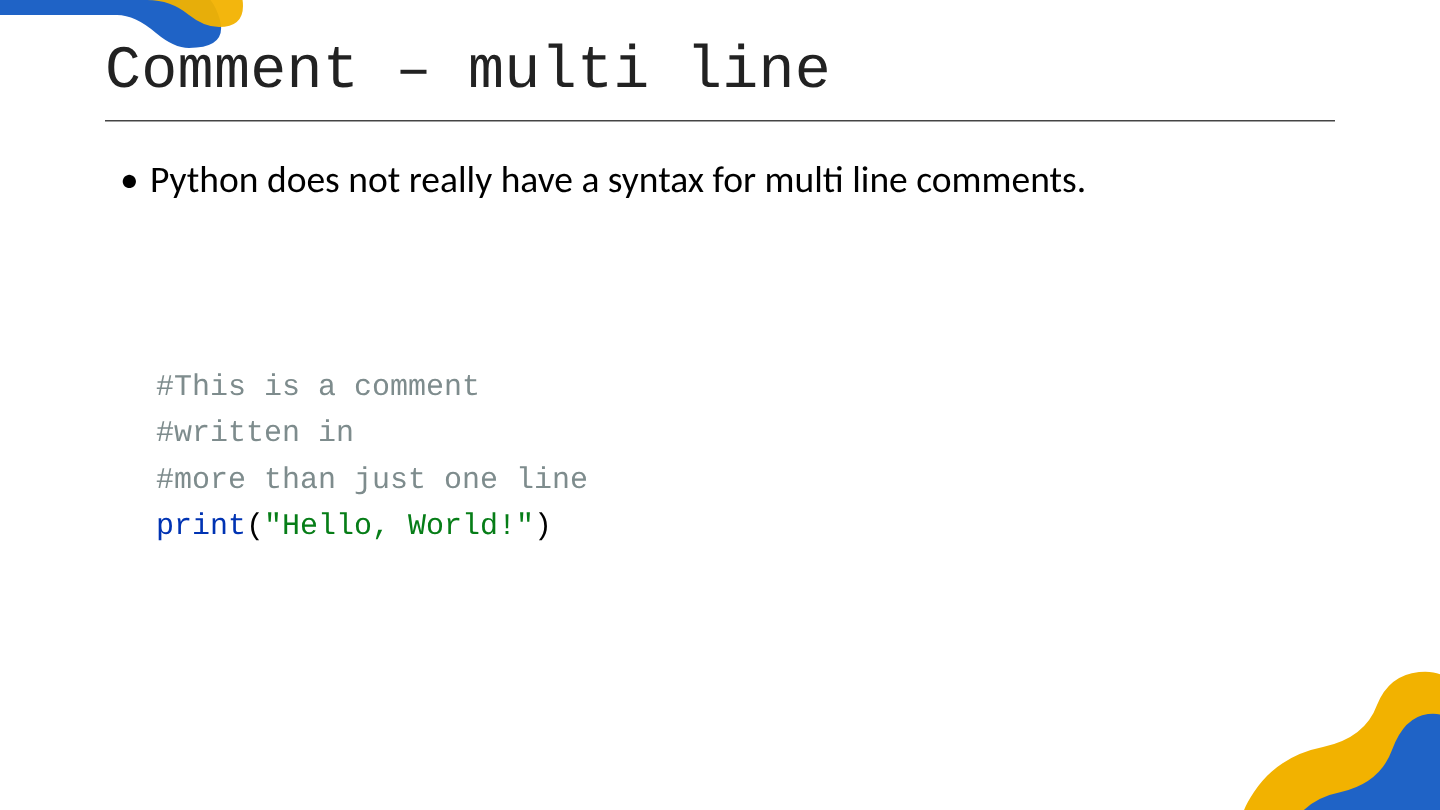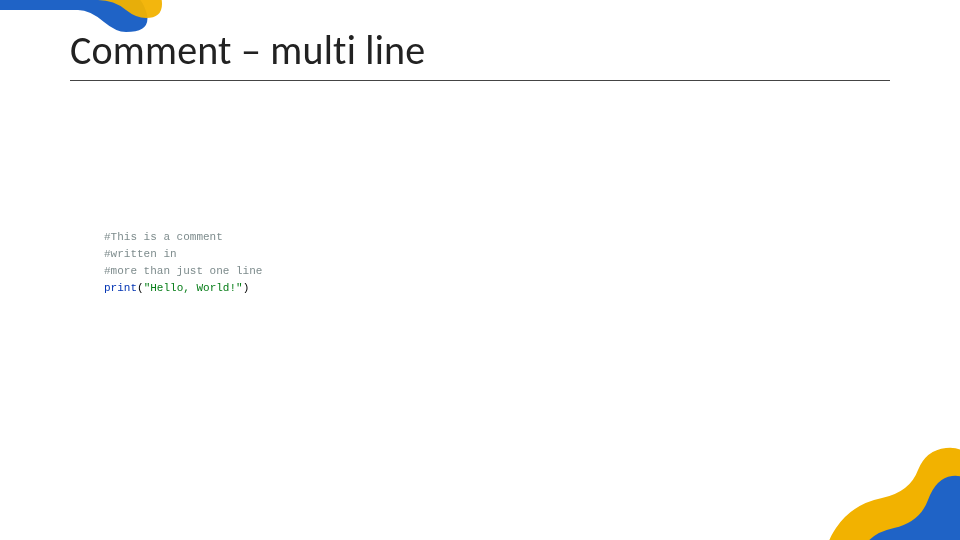--- a/index.html
+++ b/index.html
@@ -24,20 +24,21 @@
     height: 100px;
   }
   .title {
     position: absolute;
     top: 26px;
     left: 70px;
     font-size: 40px;
     font-weight: 400;
     color: #222;
     letter-spacing: 0.2px;
+    font-family: Liberation Mono, monospace;
   }
   .title-underline {
     position: absolute;
     top: 80px;
     left: 70px;
     width: 820px;
     height: 1px;
     background: #444;
   }
   .bullets {
@@ -60,21 +61,21 @@
     position: absolute;
     left: 0;
     top: 0;
     color: #000;
   }
   .code-block {
     position: absolute;
     top: 212px;
     left: 104px;
     font-family: Consolas, "Courier New", monospace;
-    font-size: 11px;
+    font-size: 20px;
     line-height: 1.55;
     white-space: pre;
   }
   .tok-comment { color: #7e8c8d; }
   .tok-keyword { color: #0033b3; }
   .tok-string  { color: #067d17; }
   .tok-punct   { color: #000; }
 </style>
 </head>
 <body>
@@ -86,20 +87,21 @@
 
 <svg class="corner-bottom-right" viewBox="0 0 160 100">
   <path d="M160,100 L160,18 Q160,0 138,2 Q118,4 110,24 Q102,46 74,52 Q44,58 28,82 Q20,94 20,100 Z" fill="#f2b200"></path>
   <path d="M160,100 L160,44 Q160,28 144,30 Q128,32 120,54 Q112,76 86,82 Q66,86 56,100 Z" fill="#1f63c6"></path>
 </svg>
 
 <h1 class="title">Comment – multi line</h1>
 <div class="title-underline"></div>
 
 <ul class="bullets">
+  <li>Python does not really have a syntax for multi line comments.</li>
 </ul>
 
 <div class="code-block">
 <span class="tok-comment">#This is a comment</span>
 <span class="tok-comment">#written in</span>
 <span class="tok-comment">#more than just one line</span>
 <span><span class="tok-keyword">print</span><span class="tok-punct">(</span><span class="tok-string">"Hello, World!"</span><span class="tok-punct">)</span></span>
 </div>
 
 </body></html>

